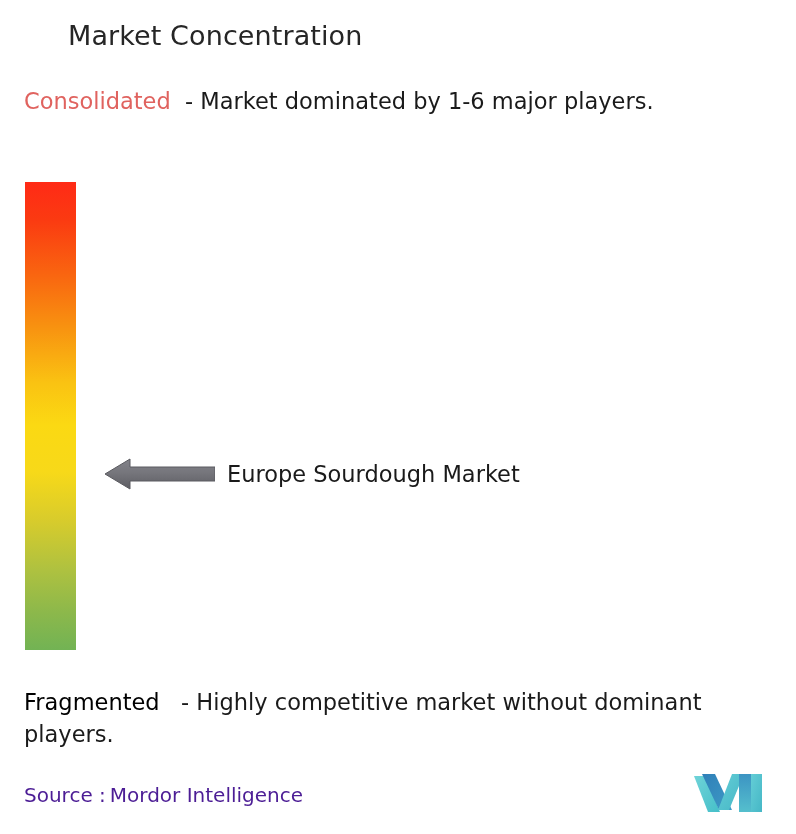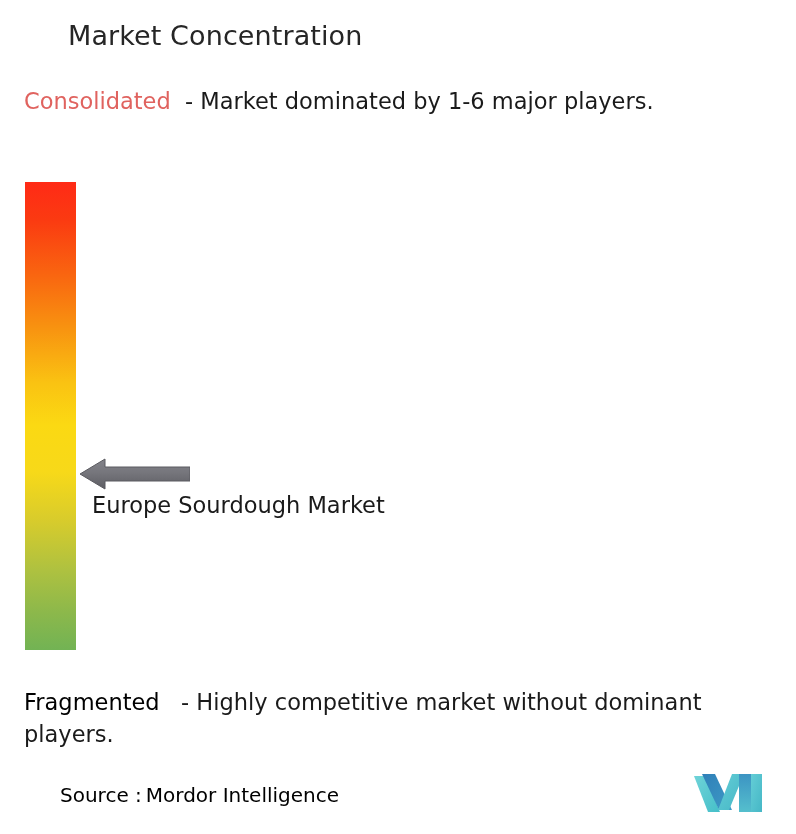--- a/index.html
+++ b/index.html
@@ -62,25 +62,24 @@
       #d9cc2b 72%,
       #aec140 83%,
       #8cb84b 92%,
       #72b354 100%
     );
   }
 
   
   .pointer-row {
     position: absolute;
-    left: 80px;
+    left: 105px;
     top: 456px;
     display: flex;
-    align-items: flex-start;
-    flex-direction: column;
+    align-items: center;
   }
   .arrow-svg {
     display: block;
   }
   .pointer-label {
     margin-left: 12px;
     font-size: 22.5px;
     color: #1a1a1a;
     white-space: nowrap;
   }
@@ -98,23 +97,22 @@
   .kw-fragmented {
     color: #000000;
   }
 
   
   .source-line {
     position: absolute;
     left: 24px;
     top: 783px;
     font-size: 20px;
-    color: #000000;
+    color: #4c1d95;
     white-space: nowrap;
-    margin-left: 36px;
   }
   .source-label { }
   .source-name { margin-left: 4px; }
 
   
   .logo {
     position: absolute;
     left: 694px;
     top: 770px;
     width: 74px;

